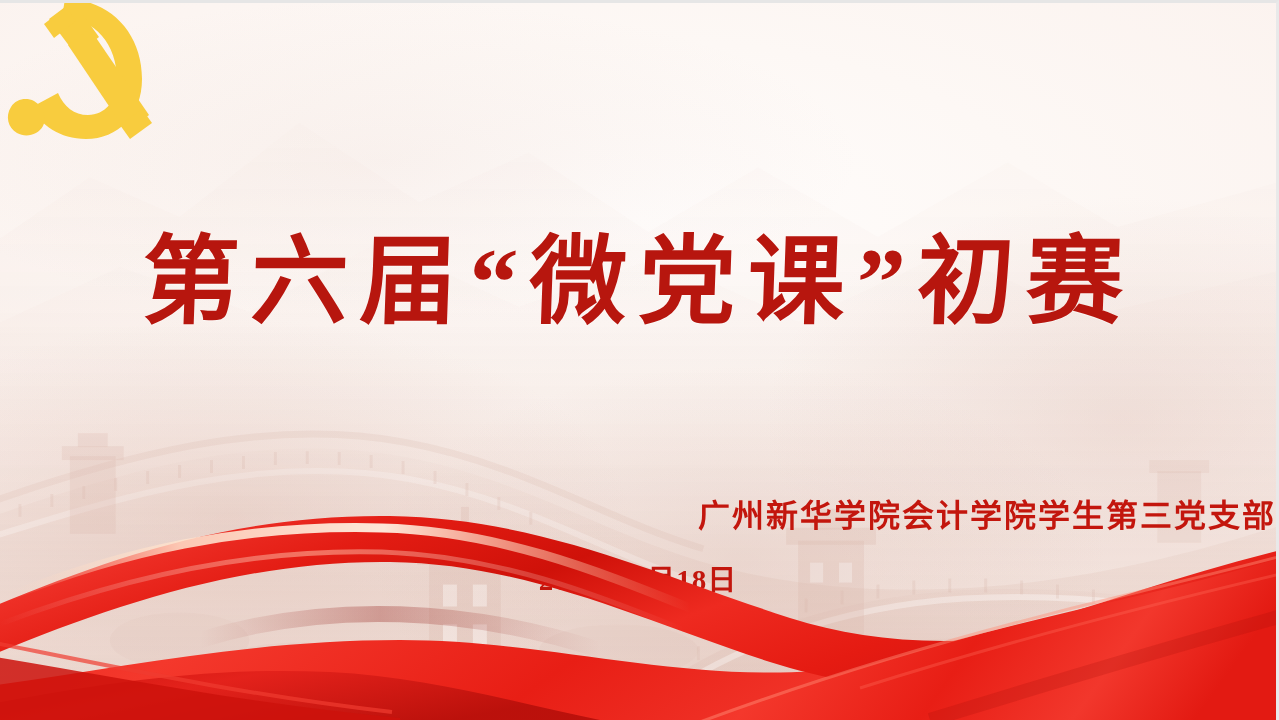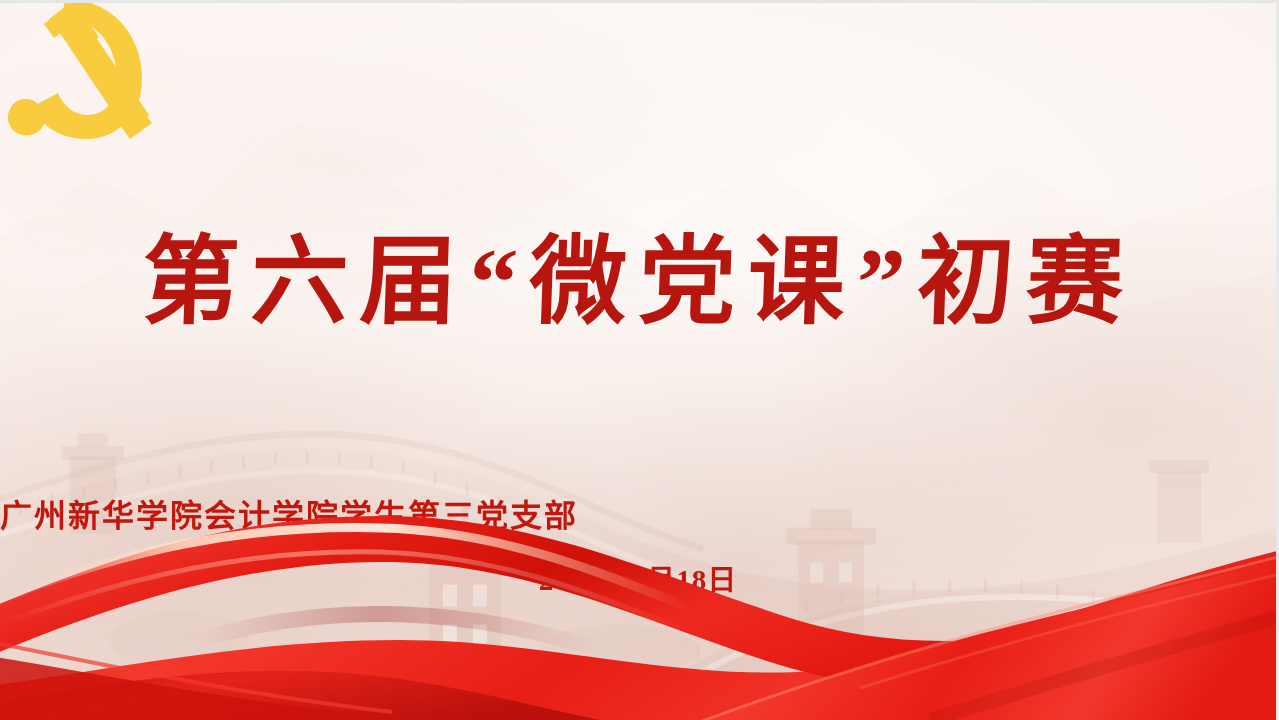--- a/index.html
+++ b/index.html
@@ -70,23 +70,23 @@
     letter-spacing: 12px;
     font-weight: 700;
     color: #b7160e;
     white-space: nowrap;
     text-shadow: 0 1px 0 rgba(255,255,255,0.45);
     transform: skewX(-2deg);
   }
 
   .sub-wrap {
     position: absolute;
-    left: 0; right: 11px;
+    left: 0; right: 0;
     top: 487px;
-    text-align: left;
+    text-align: right;
   }
   .subtitle {
     display: inline-block;
     font-family: "Liberation Serif", "DejaVu Serif", serif;
     font-size: 32px;
     font-weight: 700;
     letter-spacing: 2px;
     color: #c3160d;
     white-space: nowrap;
   }

